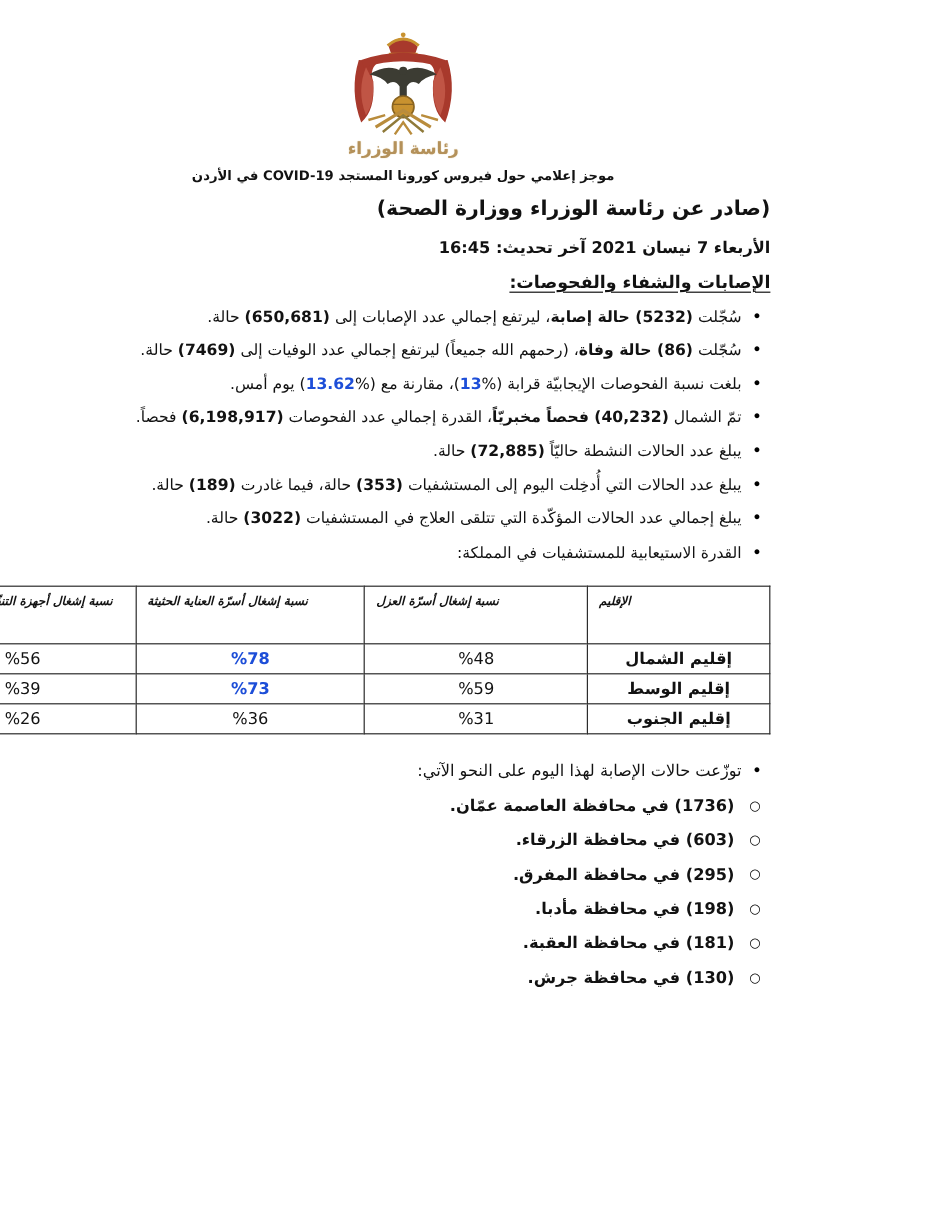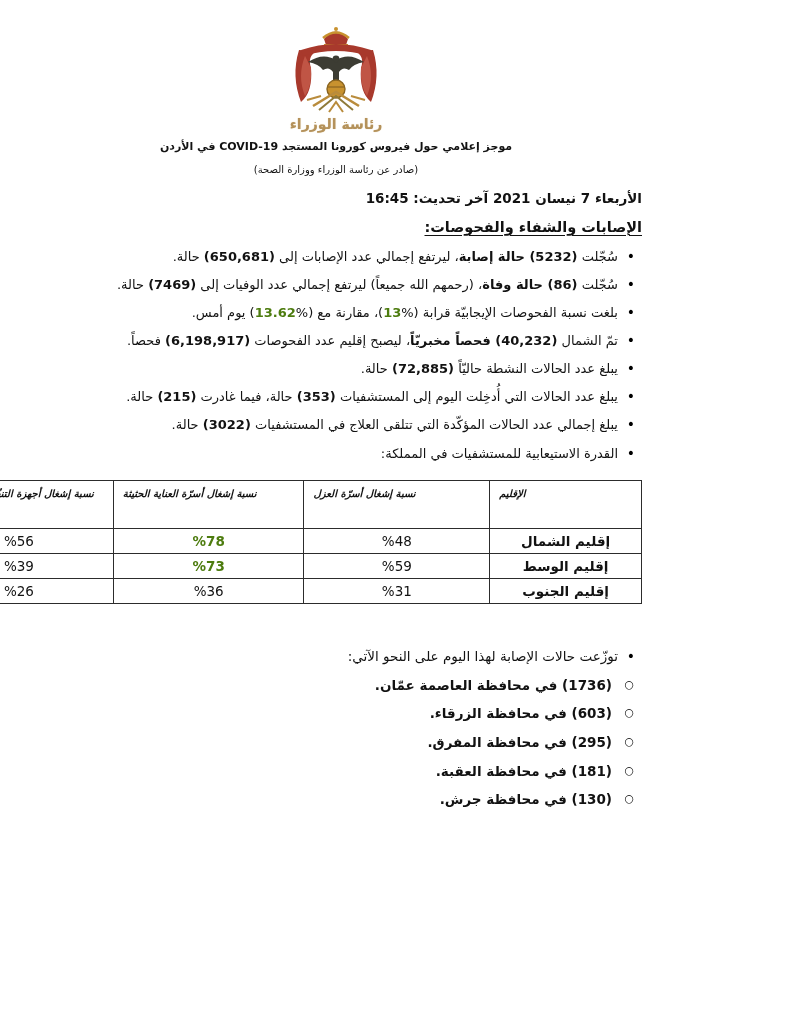--- a/index.html
+++ b/index.html
@@ -13,57 +13,57 @@
 
   
   .logo-wrap { text-align: center; }
   .crest { display:block; margin: 0 auto; }
   .calligraphy {
     text-align:center; color:#b4915a; font-weight:bold;
     font-size:14px; letter-spacing:1px; margin-top:-2px;
     text-shadow: 0 0 1px #d8c49a;
   }
   .doc-title { text-align:center; font-weight:bold; font-size:11px; margin-top:8px; }
-  .doc-subtitle { text-align:center; font-weight:normal; font-size:10px; margin-top:11px; }
+  .doc-subtitle { font-weight:bold; font-size:17px; margin-top:11px; }
   .date-line { text-align:right; font-weight:bold; font-size:13.5px; margin-top:15px; }
   .section-heading {
     display:inline-block; font-weight:bold; font-size:14.5px; margin-top:13px;
     text-decoration: underline; text-underline-offset: 3px;
   }
 
   
   ul.bullets { list-style:none; margin-top:10px; }
   ul.bullets > li {
     position:relative; padding-right:24px; font-size:13px; line-height:1.62;
     margin-bottom:7px;
   }
   ul.bullets > li::before {
     content:"•"; position:absolute; right:7px; top:-1px; font-size:14px; color:#000;
   }
   .b { font-weight:bold; }
-  .red { color:#4d7c0f; }
+  .red { color:#1d4ed8; }
 
   ul.single { margin-top:8px; }
 
   
   table.capacity {
     width: 718px; margin: 16px auto 0; border-collapse: collapse; direction: rtl;
   }
   table.capacity th, table.capacity td { border:1.4px solid #2c2c2c; }
   table.capacity th {
     font-size:10px; font-weight:bold; text-align:left;
     vertical-align:top; padding:5px 9px 26px; line-height:1.55;font-style:italic;
   }
   table.capacity td { font-size:13.5px; text-align:center; padding:4px 6px; }
   td.region { text-align:right; font-weight:bold; padding-right:9px; }
   .col-region { width:152px; } .col-isol { width:186px; }
   .col-icu { width:191px; } .col-vent { width:189px; }
 
   
-  .dist-heading-wrap { margin-top:42px; }
+  .dist-heading-wrap { margin-top:21px; }
   ul.bullets.dist-head > li { font-size:13.5px; }
   .dist-cols { display:flex; direction:rtl; margin-top:4px; }
   .dist-col-right { flex:0 0 49%; }
   .dist-col-left  { flex:0 0 51%; }
   ul.circle-list { list-style:none; }
   ul.circle-list > li {
     position:relative; padding-right:30px; font-size:13.5px; font-weight:bold;
     line-height:1.6; margin-bottom:7px; text-align:right;
   }
   ul.circle-list > li::before {
@@ -106,23 +106,23 @@
 
   <div class="doc-title">موجز إعلامي حول فيروس كورونا المستجد COVID-19 في الأردن</div>
   <div class="doc-subtitle">(صادر عن رئاسة الوزراء ووزارة الصحة)</div>
   <div class="date-line">الأربعاء 7 نيسان 2021 آخر تحديث: 16:45</div>
   <div><span class="section-heading">الإصابات والشفاء والفحوصات:</span></div>
 
   <ul class="bullets">
     <li><span>سُجّلت </span><span class="b">(5232) حالة إصابة</span><span>، ليرتفع إجمالي عدد الإصابات إلى </span><span class="b">(650,681)</span><span> حالة.</span></li>
     <li><span>سُجّلت </span><span class="b">(86) حالة وفاة</span><span>، (رحمهم الله جميعاً) ليرتفع إجمالي عدد الوفيات إلى </span><span class="b">(7469)</span><span> حالة.</span></li>
     <li><span>بلغت نسبة الفحوصات الإيجابيّة قرابة (%</span><span class="b red">13</span><span>)، مقارنة مع (%</span><span class="b red">13.62</span><span>) يوم أمس.</span></li>
-    <li><span>تمّ الشمال </span><span class="b">(40,232) فحصاً مخبريّاً</span><span>، ليصبح إقليم عدد الفحوصات </span><span class="b">(6,198,917)</span><span> فحصاً.</span></li>
+    <li><span>تمّ الشمال </span><span class="b">(40,232) فحصاً مخبريّاً</span><span>، القدرة إجمالي عدد الفحوصات </span><span class="b">(6,198,917)</span><span> فحصاً.</span></li>
     <li><span>يبلغ عدد الحالات النشطة حاليّاً </span><span class="b">(72,885)</span><span> حالة.</span></li>
-    <li><span>يبلغ عدد الحالات التي أُدخِلت اليوم إلى المستشفيات </span><span class="b">(353)</span><span> حالة، فيما غادرت </span><span class="b">(215)</span><span> حالة.</span></li>
+    <li><span>يبلغ عدد الحالات التي أُدخِلت اليوم إلى المستشفيات </span><span class="b">(353)</span><span> حالة، فيما غادرت </span><span class="b">(189)</span><span> حالة.</span></li>
     <li><span>يبلغ إجمالي عدد الحالات المؤكّدة التي تتلقى العلاج في المستشفيات </span><span class="b">(3022)</span><span> حالة.</span></li>
   </ul>
 
   <ul class="bullets single">
     <li>القدرة الاستيعابية للمستشفيات في المملكة:</li>
   </ul>
 
   <table class="capacity">
     <colgroup>
       <col class="col-region">
@@ -165,19 +165,20 @@
       <li>توزّعت حالات الإصابة لهذا اليوم على النحو الآتي:</li>
     </ul>
   </div>
 
   <div class="dist-cols">
     <div class="dist-col-right">
       <ul class="circle-list">
         <li>(1736) في محافظة العاصمة عمّان.</li>
         <li>(603) في محافظة الزرقاء.</li>
         <li>(295) في محافظة المفرق.</li>
+        <li>(198) في محافظة مأدبا.</li>
         <li>(181) في محافظة العقبة.</li>
         <li>(130) في محافظة جرش.</li>
       </ul>
     </div>
   </div>
 
 </div>
 
 </body></html>

